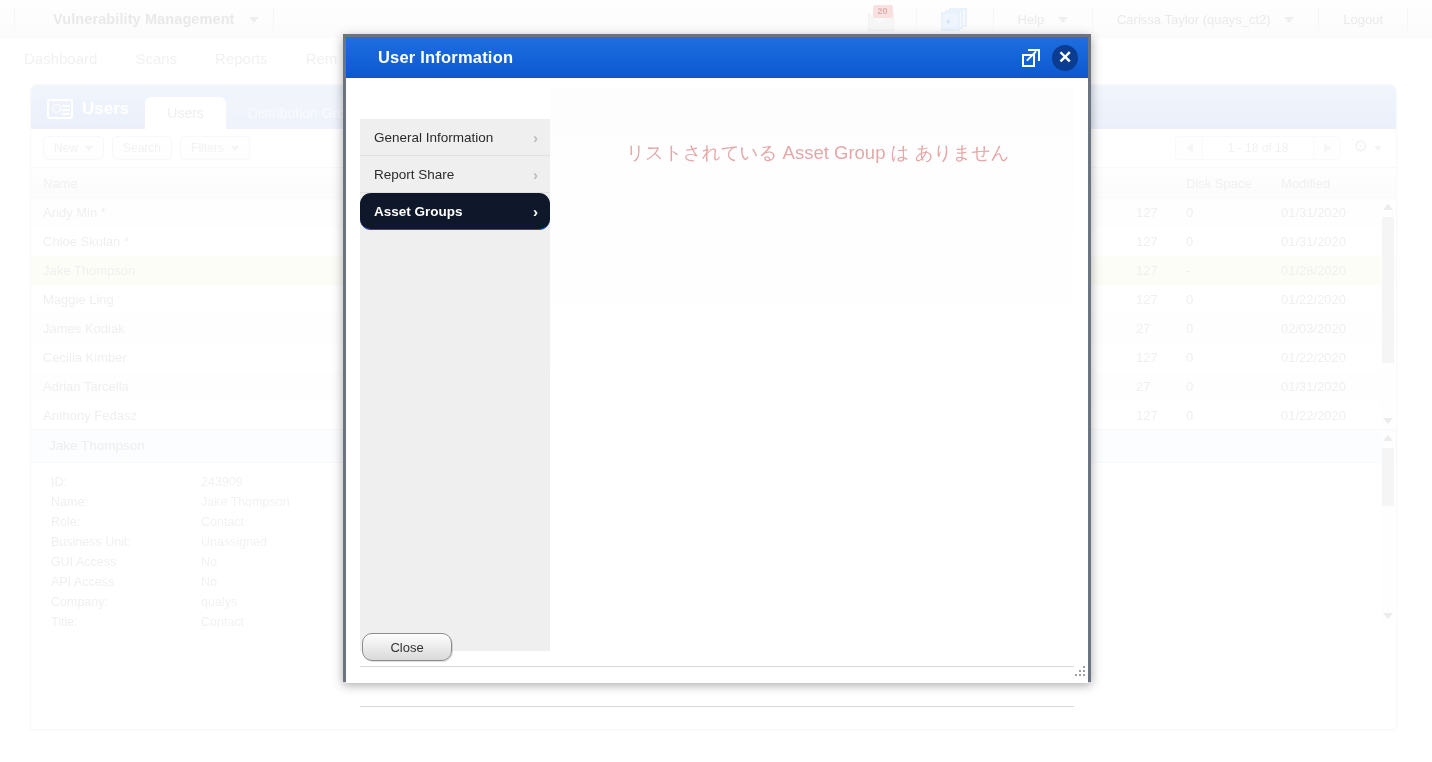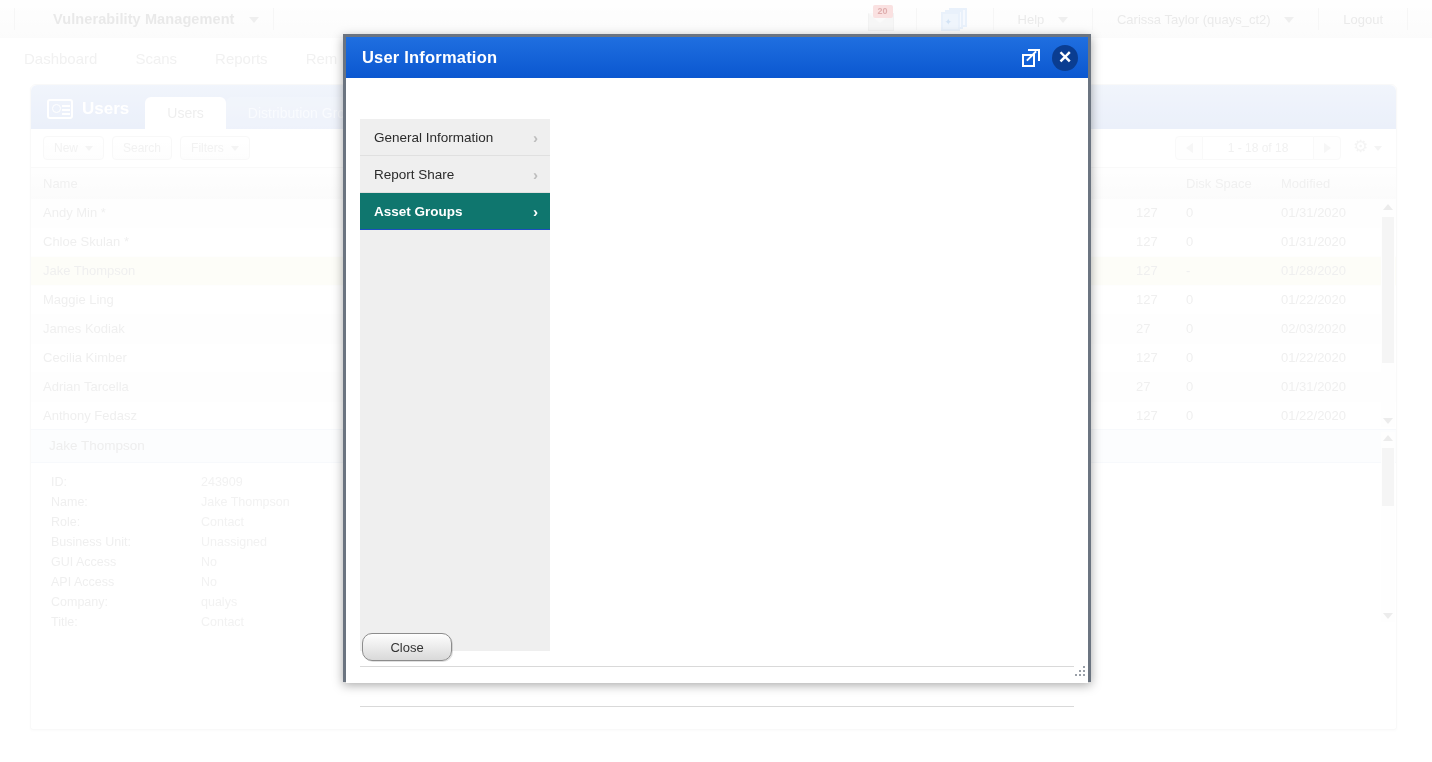--- a/index.html
+++ b/index.html
@@ -178,21 +178,21 @@
     background:#fff;
     border:3px solid #6b7480;
     box-shadow: 0 3px 10px rgba(0,0,0,.35);
     box-sizing:border-box;
   }
   .dlg-title {
     height:41px; background: linear-gradient(#1f6fe0, #0b57d0);
     display:flex; align-items:center; position:relative;
   }
   .dlg-title .t {
-    color:#fff; font-weight:bold; font-size:16.5px; padding-left:16px; letter-spacing:.2px;
+    color:#fff; font-weight:bold; font-size:16.5px; padding-left:32px; letter-spacing:.2px;
   }
   .dlg-btns { position:absolute; right:10px; top:0; height:41px; display:flex; align-items:center; }
   .popout-icon {
     width:18px; height:18px; position:relative; margin-right:12px; cursor:pointer;
   }
   .popout-icon .sq {
     position:absolute; left:0; bottom:0; width:13px; height:13px;
     border:2px solid #fff; box-sizing:border-box;
   }
   .popout-icon .arr {
@@ -214,21 +214,21 @@
     position:absolute; left:14px; top:10px; width:190px; height:532px;
     background:#efefef;
     margin-top:31px;
   }
   .side-item {
     height:37px; display:flex; align-items:center; justify-content:space-between;
     padding: 0 12px 0 14px; font-size:13.5px; color:#2b2b2b; cursor:pointer;
     border-bottom:1px solid #e0e0e0; background:#efefef; box-sizing:border-box;
   }
   .side-item .chev { color:#bdbdbd; font-size:15px; font-weight:bold; }
-  .side-item.active { background:#0f766e; color:#fff; font-weight:bold; border-bottom-color:#1a4fbf; }
+  .side-item.active { background:#0f172a; color:#fff; font-weight:bold; border-bottom-color:#1a4fbf;border-radius:11px; }
   .side-item.active .chev { color:#fff; }
 
   .dlg-content {
     position:absolute; left:204px; top:10px; right:14px; height:532px; background:#fff;
   }
   .empty-msg {
     color:#c02525; font-size:18.5px; line-height:1.6;
     padding: 50px 0 0 76px; max-width: 420px;
   }
   .ghost-block {
@@ -483,20 +483,24 @@
           <div class="side-item">
             <span>Report Share</span>
             <span class="chev">›</span>
           </div>
           <div class="side-item active">
             <span>Asset Groups</span>
             <span class="chev">›</span>
           </div>
         </div>
 
+      <div class="dlg-content">
+        <div class="ghost-block"></div>
+        <div class="empty-msg">リストされている Asset Group は ありません</div>
+      </div>
 
       <div class="dlg-sep" style="top:588px;"></div>
       <div class="dlg-sep" style="top:628px;"></div>
     </div>
 
     <div class="close-btn" style="top:596px;">Close</div>
 
     <div class="resize-grip">
       <i style="right:0;bottom:0;"></i>
         <i style="right:4px;bottom:0;"></i>

